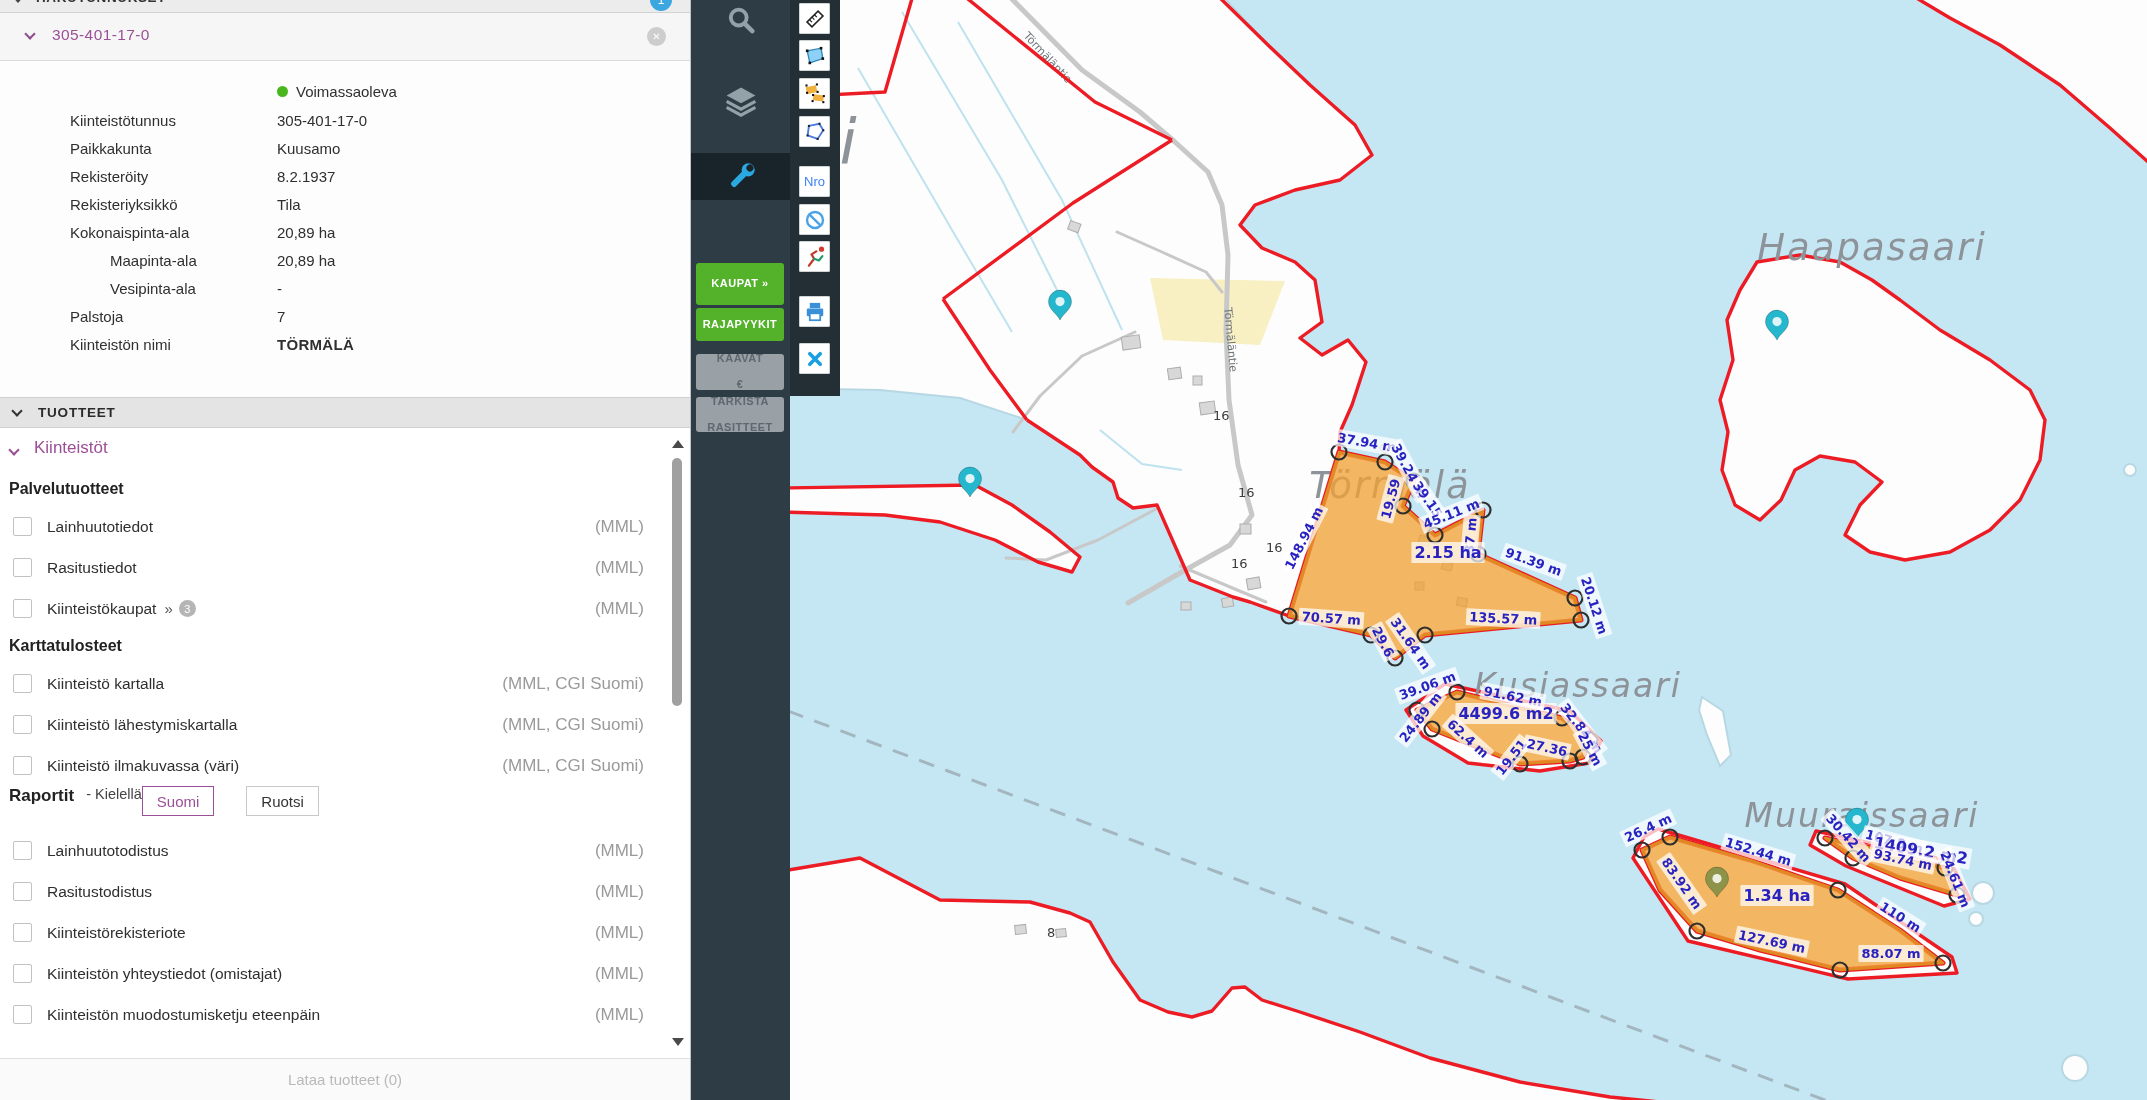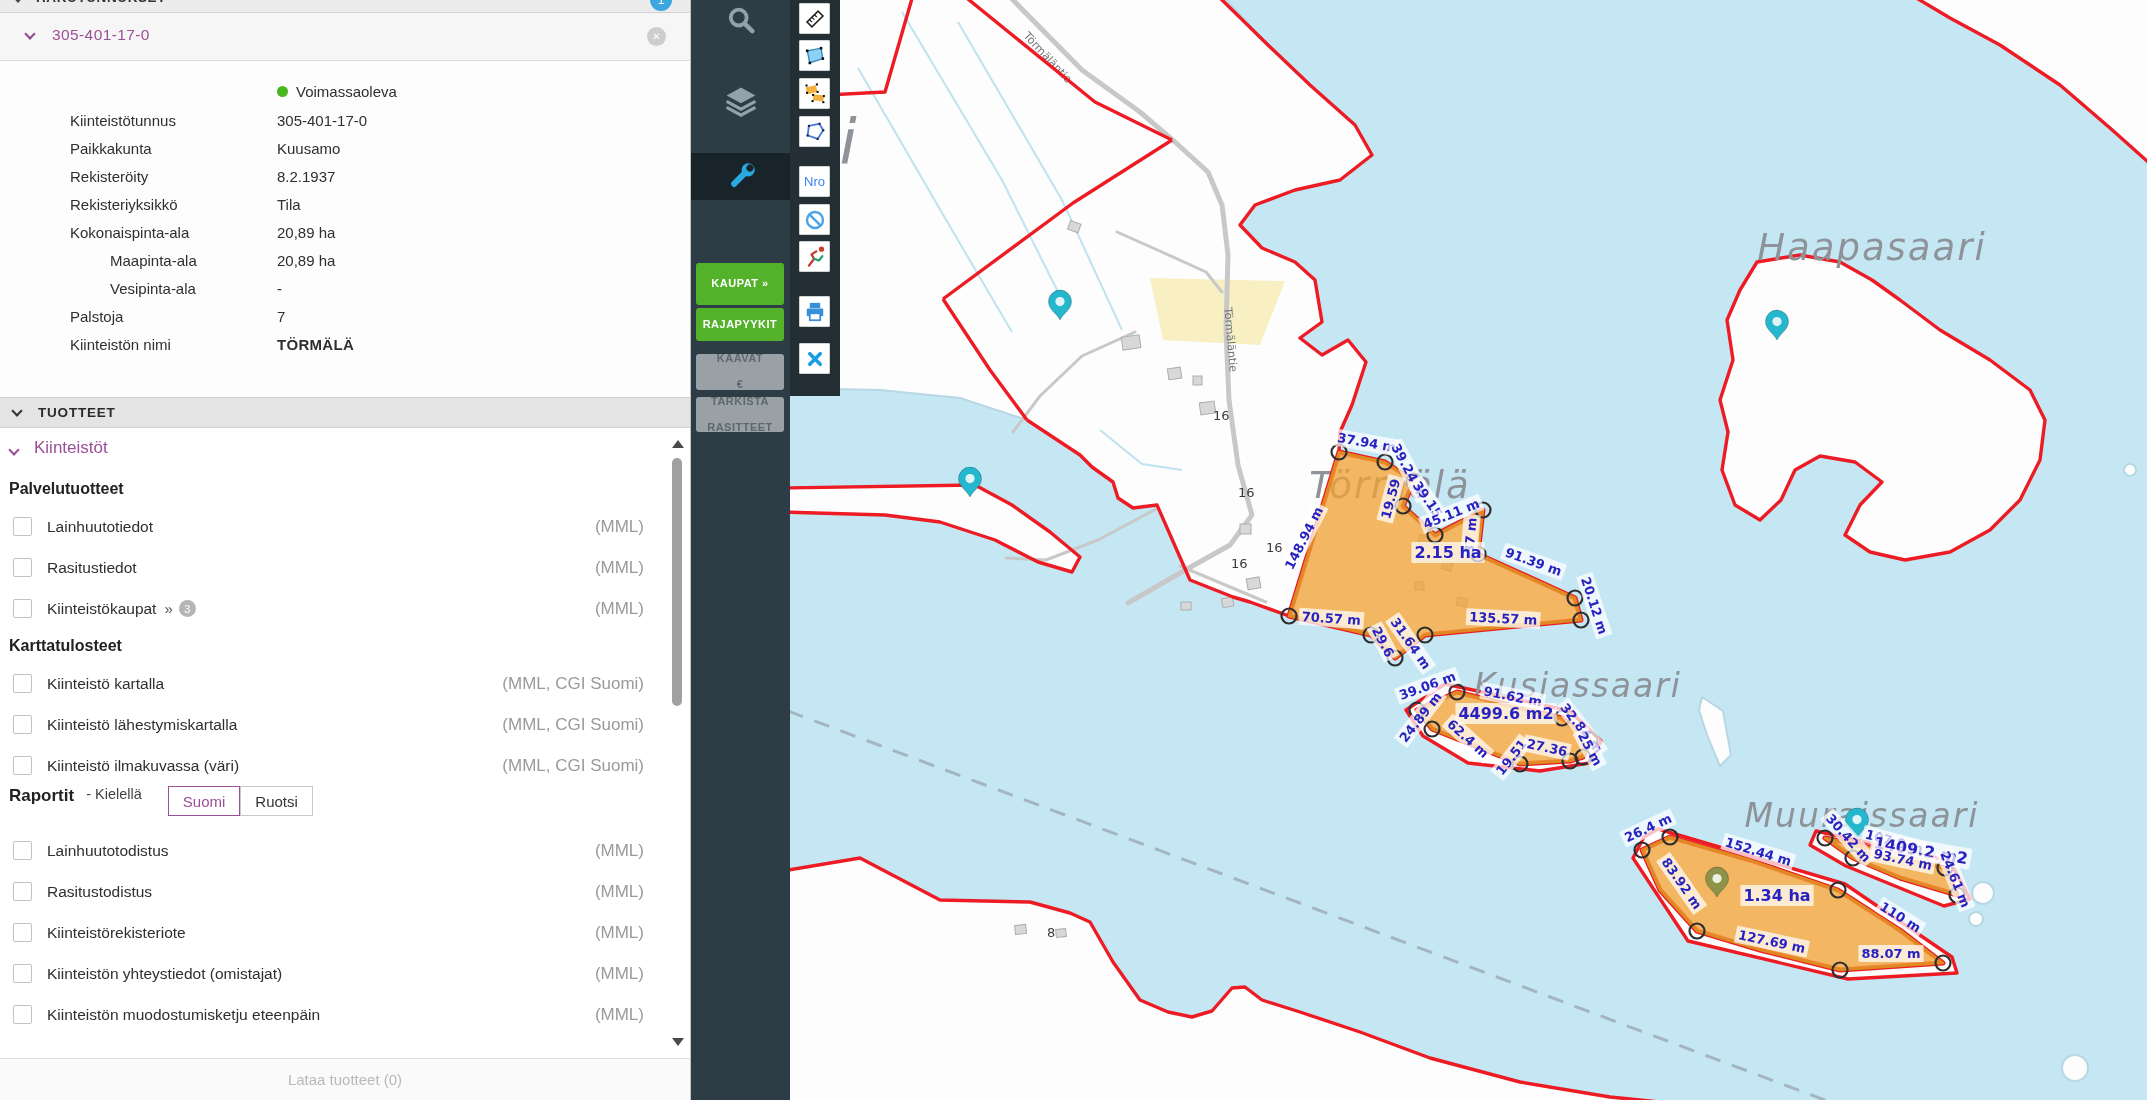--- a/index.html
+++ b/index.html
@@ -54,21 +54,21 @@
     border-radius:2px; background:#fff; }
   .prod-label { margin-left:15px; font-size:15.5px; color:#2f2f2f; }
   .prod-chevrons { margin-left:8px; color:#555; font-size:15px; }
   .prod-badge { margin-left:6px; width:17px; height:17px; border-radius:50%;
     background:#b5b5b5; color:#fff; font-size:11px; display:flex;
     align-items:center; justify-content:center; }
   .prod-source { margin-left:auto; margin-right:46px; font-size:17px; color:#9a9a9a; }
   .reports-row { display:flex; height:44px; padding-left:9px; }
   .rep-title { font-size:17px; font-weight:bold; color:#222; }
   .rep-lang { margin-left:12px; font-size:14.5px; color:#444; }
-  .lang-toggle { margin-left:26px; display:flex; }
+  .lang-toggle { margin-left:0; display:flex;gap:32px; }
   .lang-btn { height:30px; padding:0 14px; background:#fff; font-size:15px;
     border:1px solid #c9c9c9; color:#333; display:flex; align-items:center; cursor:pointer; }
   .lang-btn.sel { border:1.5px solid #9b4f96; color:#9b4f96; }
   .scroll { position:absolute; right:6px; top:12px; bottom:12px; width:14px; }
   .scroll .arr-up { position:absolute; top:0; left:2px; width:0; height:0;
     border-left:6px solid transparent; border-right:6px solid transparent;
     border-bottom:8px solid #4a4a4a; }
   .scroll .arr-dn { position:absolute; bottom:0; left:2px; width:0; height:0;
     border-left:6px solid transparent; border-right:6px solid transparent;
     border-top:8px solid #4a4a4a; }

